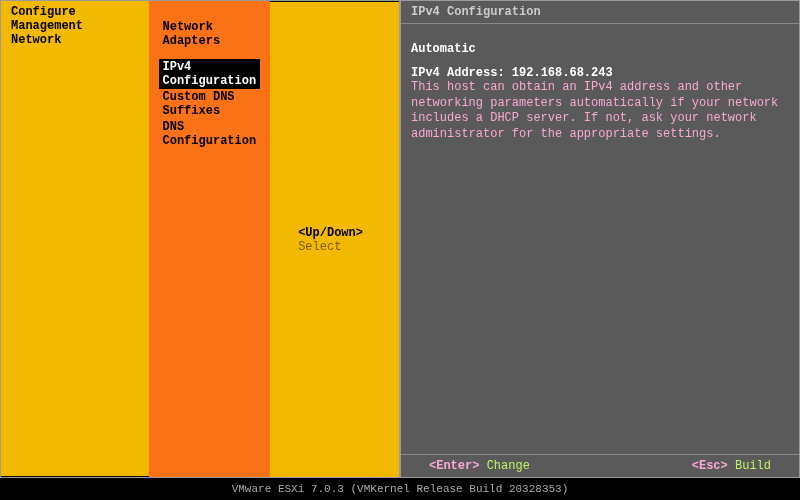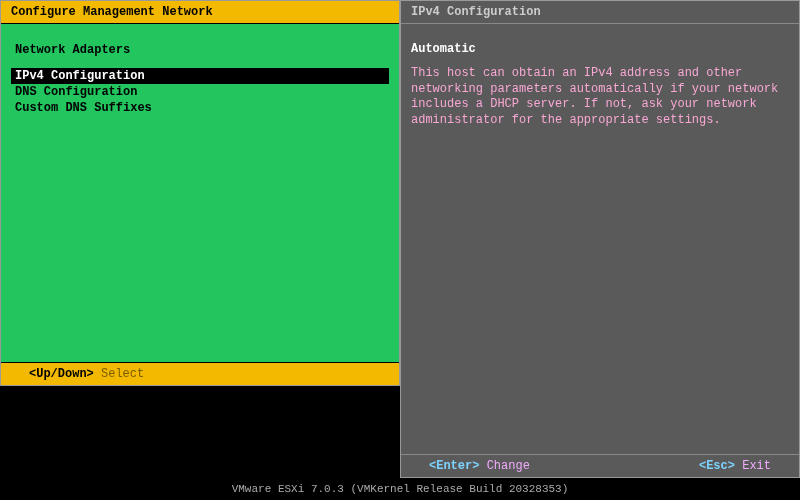--- a/index.html
+++ b/index.html
@@ -17,24 +17,24 @@
       position: relative;
     }
     .container {
       display: flex;
       width: 800px;
       height: 478px;
       background: #000;
     }
     .left-panel {
       width: 400px;
-      height: 386px;
+      height: 478px;
       background: #f2b900;
       display: flex;
-      flex-direction: column;
+      flex-direction: row;
       border: 1px solid #999;
     }
     .right-panel {
       width: 400px;
       height: 478px;
       background: #5a5a5a;
       display: flex;
       flex-direction: column;
       border: 1px solid #999;
     }
@@ -50,21 +50,21 @@
     .right-header {
       background: #5a5a5a;
       color: #ccc;
       border-bottom: 1px solid #888;
     }
     .panel-body {
       flex: 1;
       padding: 8px 10px;
     }
     .left-body {
-      background: #22c55e;
+      background: #f97316;
       color: #000;
     }
     .right-body {
       background: #5a5a5a;
       color: #ccc;
     }
     .menu-item {
       padding: 1px 4px;
       cursor: pointer;
       font-weight: bold;
@@ -107,24 +107,24 @@
     .footer-key {
       font-weight: bold;
     }
     .left-footer .footer-key {
       color: #000;
     }
     .left-footer .footer-label {
       color: #7a5d00;
     }
     .right-footer .footer-key {
-      color: #7dd3fc;
+      color: #f9a8d4;
     }
     .right-footer .footer-label {
-      color: #f0abfc;
+      color: #bef264;
       font-family: Liberation Mono, monospace;
     }
     .bottom-bar {
       position: absolute;
       bottom: 0;
       left: 0;
       width: 800px;
       height: 20px;
       background: #000;
       color: #aaa;
@@ -144,46 +144,51 @@
   <div class="left-panel">
     <div class="panel-header left-header">Configure Management Network</div>
     <div class="panel-body left-body">
       <div class="spacer"></div>
       <div class="group">
         <div class="menu-item">Network Adapters</div>
       </div>
       <div class="spacer"></div>
       <div class="group">
         <div class="menu-item selected">IPv4 Configuration</div>
+        <div class="menu-item">Custom DNS Suffixes</div>
         <div class="menu-item">DNS Configuration</div>
-        <div class="menu-item">Custom DNS Suffixes</div>
       </div>
     </div>
     <div class="panel-footer left-footer">
       <div>
         <span class="footer-key">&lt;Up/Down&gt;</span>
         <span class="footer-label"> </span><span class="footer-label">Select</span>
       </div>
       <div></div>
     </div>
   </div>
 
   <div class="right-panel">
     <div class="panel-header right-header">IPv4 Configuration</div>
     <div class="panel-body right-body">
       <div class="spacer"></div>
       <div class="detail-title">Automatic</div>
+      <div class="detail-line">
+        <span>IPv4 Address:</span>
+        <span> </span>
+        <span>192.168.68.243</span>
+      </div>
       <div class="description">This host can obtain an IPv4 address and other networking parameters automatically if your network includes a DHCP server. If not, ask your network administrator for the appropriate settings.</div>
     </div>
     <div class="panel-footer right-footer">
       <div>
         <span class="footer-key">&lt;Enter&gt;</span>
         <span class="footer-label"> </span><span class="footer-label">Change</span>
       </div>
       <div>
         <span class="footer-key">&lt;Esc&gt;</span>
-        <span class="footer-label"> </span><span class="footer-label">Exit</span>
+        <span class="footer-label"> </span><span class="footer-label">Build</span>
       </div>
     </div>
   </div>
 </div>
 
 <div class="bottom-bar">VMware ESXi 7.0.3 (VMKernel Release Build 20328353)</div>
 
 </body></html>

